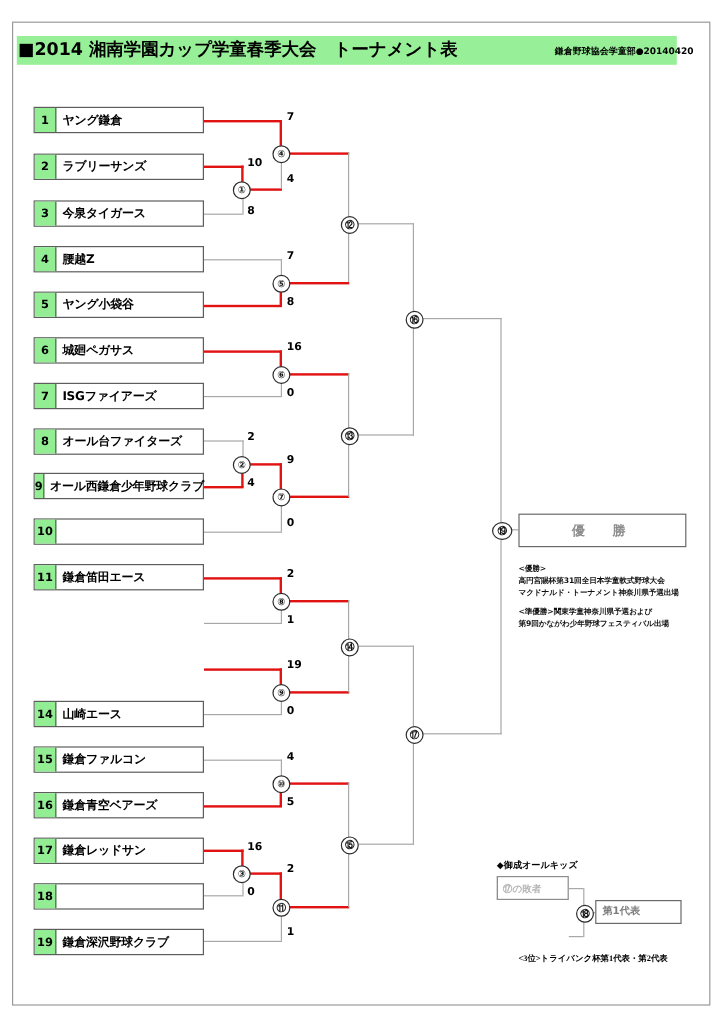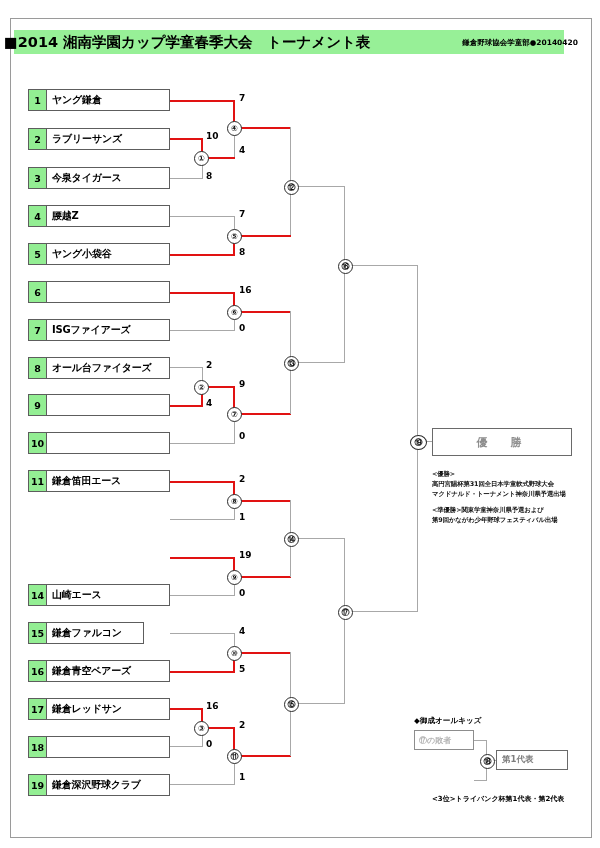--- a/index.html
+++ b/index.html
@@ -2,21 +2,21 @@
 <html><head>
 <meta charset="utf-8">
 <style>
   html,body{margin:0;padding:0;background:#ffffff;}
   body{font-family:"DejaVu Sans","Liberation Sans",sans-serif;}
   #page{position:relative;width:600px;height:848px;background:#fff;overflow:hidden;}
   #sheet{position:absolute;left:10px;top:18px;width:580px;height:818px;border:1px solid #9a9a9a;background:#fff;}
 
   
   .hdr{position:absolute;left:14px;top:30px;width:550px;height:24px;background:#97f097;}
-  .hdr-title{position:absolute;left:4px;top:32px;font-size:14.5px;font-weight:bold;color:#000;letter-spacing:0px;line-height:20px;white-space:nowrap;}
+  .hdr-title{position:absolute;left:15px;top:32px;font-size:14.5px;font-weight:bold;color:#000;letter-spacing:0px;line-height:20px;white-space:nowrap;}
   .hdr-sub{position:absolute;right:22px;top:38px;font-size:7.5px;font-weight:bold;color:#000;white-space:nowrap;}
 
   
   .team{position:absolute;height:22px;border:1px solid #5d5d5d;background:#fff;box-sizing:border-box;display:flex;align-items:stretch;}
   .team .num{width:18px;background:#93ee93;border-right:1px solid #5d5d5d;font-size:9.5px;font-weight:bold;display:flex;align-items:center;justify-content:center;color:#000;box-sizing:border-box;}
   .team .nm{flex:1;display:flex;align-items:center;padding-left:5px;font-size:10px;font-weight:bold;color:#000;white-space:nowrap;letter-spacing:-0.2px;}
 
   
   .ln{position:absolute;background:#a8a8a8;}
   .ln.h{height:1px;}
@@ -72,44 +72,46 @@
   <div class="team" style="left:28px;top:205px;width:142px;">
     <div class="num">4</div>
     <div class="nm">腰越Z</div>
     </div>
   <div class="team" style="left:28px;top:243px;width:142px;">
     <div class="num">5</div>
     <div class="nm">ヤング小袋谷</div>
     </div>
   <div class="team" style="left:28px;top:281px;width:142px;">
     <div class="num">6</div>
+    <div class="nm">城廻ペガサス</div>
     </div>
   <div class="team" style="left:28px;top:319px;width:142px;">
     <div class="num">7</div>
     <div class="nm">ISGファイアーズ</div>
     </div>
   <div class="team" style="left:28px;top:357px;width:142px;">
     <div class="num">8</div>
     <div class="nm">オール台ファイターズ</div>
     </div>
   <div class="team" style="left:28px;top:394px;width:142px;">
     <div class="num">9</div>
+    <div class="nm">オール西鎌倉少年野球クラブ</div>
     </div>
   <div class="team" style="left:28px;top:432px;width:142px;">
     <div class="num">10</div>
     </div>
   <div class="team" style="left:28px;top:470px;width:142px;">
     <div class="num">11</div>
     <div class="nm">鎌倉笛田エース</div>
     </div>
   <div class="team" style="left:28px;top:584px;width:142px;">
     <div class="num">14</div>
     <div class="nm">山崎エース</div>
     </div>
-  <div class="team" style="left:28px;top:622px;width:116px;">
+  <div class="team" style="left:28px;top:622px;width:142px;">
     <div class="num">15</div>
     <div class="nm">鎌倉ファルコン</div>
     </div>
   <div class="team" style="left:28px;top:660px;width:142px;">
     <div class="num">16</div>
     <div class="nm">鎌倉青空ベアーズ</div>
     </div>
   <div class="team" style="left:28px;top:698px;width:142px;">
     <div class="num">17</div>
     <div class="nm">鎌倉レッドサン</div>
@@ -262,14 +264,14 @@
 
   <div class="pf-title">◆御成オールキッズ</div>
   <div class="pf-box" style="left:414px;top:730px;">⑯の敗者</div>
   <div class="pf-box" style="left:414px;top:730px;">⑰の敗者</div>
   <div class="ln h" style="left:474px;top:740px;width:12px;"></div>
   <div class="ln h" style="left:474px;top:780px;width:12px;"></div>
   <div class="ln v" style="left:486px;top:740px;height:41px;"></div>
   <div class="ln h" style="left:486px;top:760px;width:10px;"></div>
   <div class="gm" style="left:480px;top:754px;">⑱</div>
   <div class="pf-res" style="left:496px;top:750px;width:72px;">第1代表</div>
-  <div class="pf-note" style="left:432px;top:794px;">&lt;3位&gt;トライバンク杯第1代表・第2代表</div>
+  <div class="pf-note" style="left:432px;top:794px;font-family:Liberation Serif, serif;">&lt;3位&gt;トライバンク杯第1代表・第2代表</div>
 </div>
 
 </body></html>

